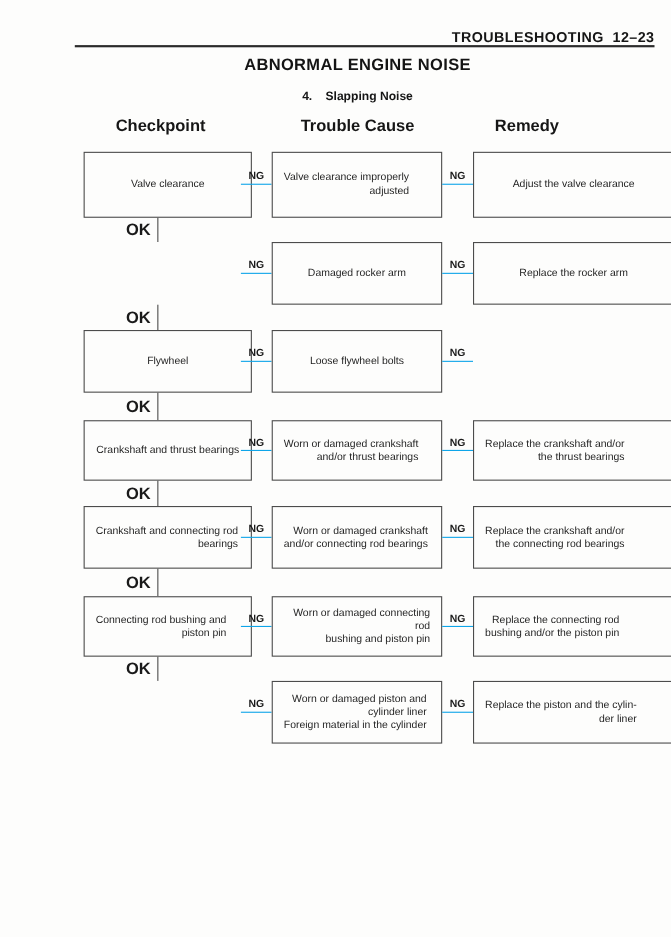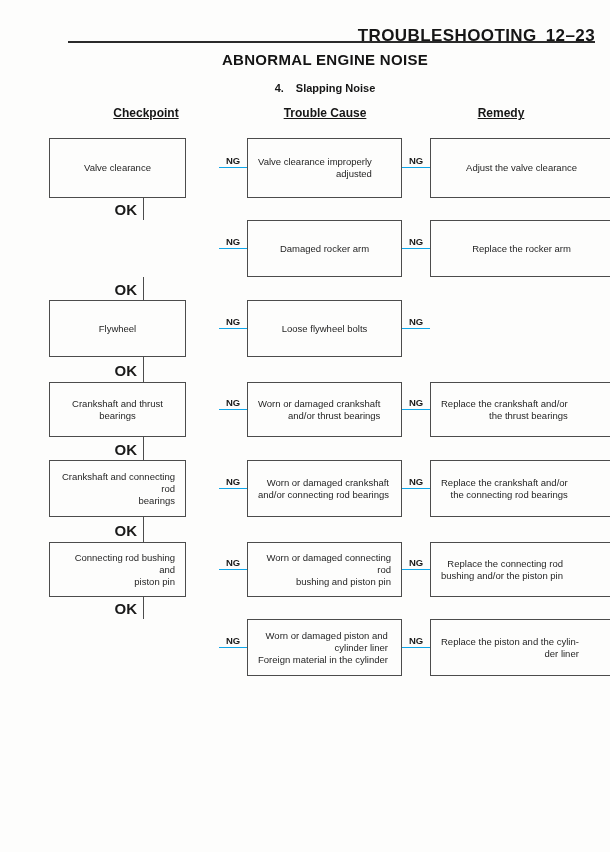--- a/index.html
+++ b/index.html
@@ -2,48 +2,48 @@
 <html><head>
 <meta charset="utf-8">
 <style>
   html,body{margin:0;padding:0;}
   body{background:#ffffff;}
   .page{
     position:relative;width:610px;height:852px;background:#fdfdfc;
     font-family:"Liberation Sans",sans-serif;color:#1f1f1f;overflow:hidden;
   }
   .running-header{
-    position:absolute;top:26px;right:15px;font-weight:700;font-size:17px;
+    position:absolute;top:26px;right:15px;font-weight:700;font-size:13px;
     letter-spacing:.4px;word-spacing:4px;color:#161616;
   }
   .header-rule{position:absolute;left:68px;top:41px;width:527px;height:2px;background:#2b2b2b;}
   .page-title{
     position:absolute;top:51px;left:40px;width:570px;text-align:center;
     font-weight:700;font-size:15px;letter-spacing:.3px;color:#141414;
   }
   .subtitle{
     position:absolute;top:82px;left:40px;width:570px;text-align:center;
     font-weight:700;font-size:11px;color:#161616;
   }
   .subtitle .num{margin-right:12px;}
   .colhead{
     position:absolute;top:106px;transform:translateX(-50%);
-    font-weight:700;font-size:12px;color:#161616;white-space:nowrap;text-decoration:underline;
+    font-weight:700;font-size:15px;color:#161616;white-space:nowrap;
   }
-  .ch1{left:146px;} .ch2{left:325px;} .ch3{left:501px;}
+  .ch1{left:146px;} .ch2{left:325px;} .ch3{left:479px;}
 
   .row{position:absolute;left:0;width:610px;}
   .box{
     position:absolute;top:0;bottom:0;box-sizing:border-box;
     border:1px solid #4c4c4c;background:#fdfdfc;
     display:flex;align-items:center;
     font-size:9.5px;line-height:12px;white-space:pre-line;
     padding:2px 10px;color:#1f1f1f;
   }
-  .b1{left:49px;width:137px;}
+  .b1{left:76px;width:153px;}
   .b2{left:247px;width:155px;}
   .b3{left:430px;width:183px;}
   .tc{justify-content:center;text-align:center;}
   .tl{justify-content:flex-start;text-align:right;}
 
   .conn{position:absolute;top:50%;height:1px;margin-top:-1px;background:#0ea5e9;}
   .c1{left:219px;width:28px;}
   .c2{left:402px;width:28px;}
   .conn .ng{
     position:absolute;bottom:2px;left:0;right:0;text-align:center;

